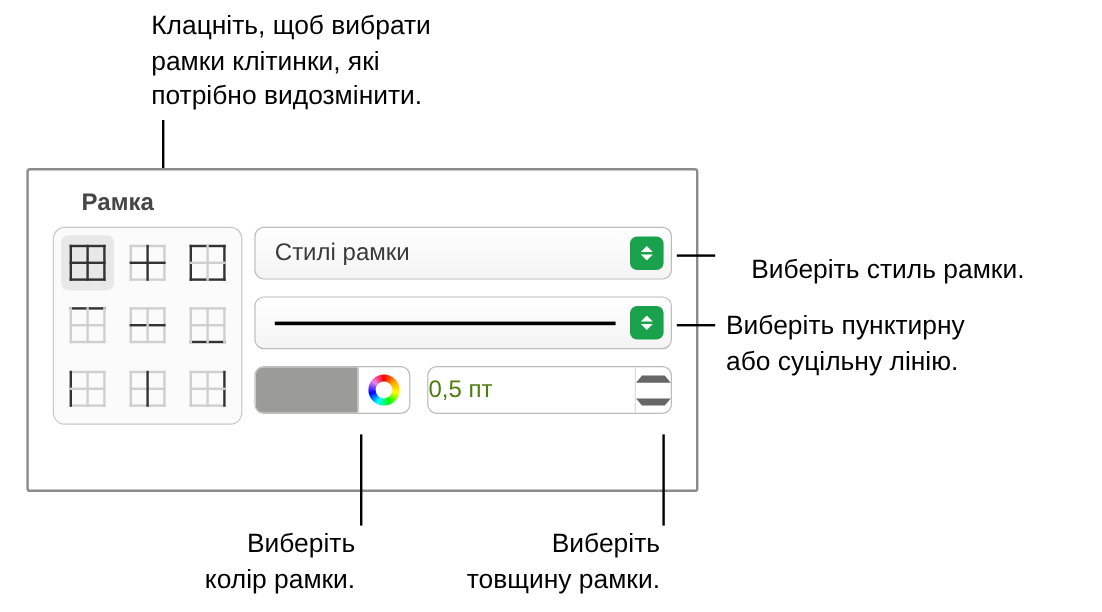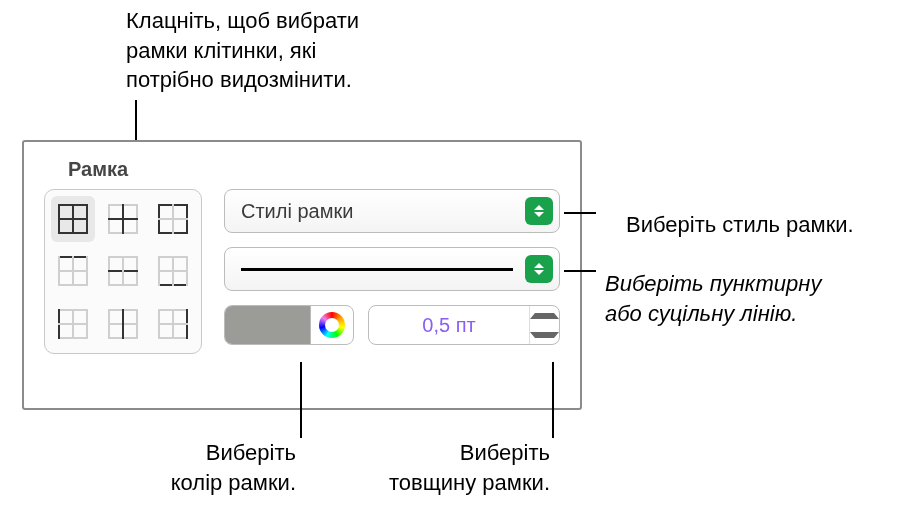--- a/index.html
+++ b/index.html
@@ -34,21 +34,21 @@
   }
   .panel-title {
     font-size: 20px;
     font-weight: 600;
     color: #464646;
     margin-bottom: 8px;
     margin-left: 24px;
   }
   .panel-body {
     display: flex;
-    gap: 22px;
+    gap: 10px;
   }
   .border-grid {
     width: 158px;
     height: 165px;
     border: 1px solid #c8c8c8;
     border-radius: 10px;
     background: #fbfbfb;
     display: grid;
     grid-template-columns: repeat(3, 1fr);
     grid-template-rows: repeat(3, 1fr);
@@ -129,21 +129,21 @@
   .wheel{
     width:26px;height:26px;border-radius:50%;
     background: conic-gradient(red,orange,yellow,lime,cyan,blue,violet,red);
     position:relative;
   }
   .wheel::after{content:"";position:absolute;inset:6px;border-radius:50%;background:#fff;}
   .stepper {
     flex:1;height:40px;border:1px solid #bcbcbc;border-radius:8px;
     display:flex;align-items:center;background:#fff;
   }
-  .stepper .val{flex:1;text-align:center;font-size:20px;color:#8b5cf6;}
+  .stepper .val{flex:1;font-size:20px;color:#4d7c0f;}
   .stepper .btns{width:30px;height:100%;border-left:1px solid #ddd;display:flex;flex-direction:column;}
   .stepper .btns div{flex:1;display:flex;align-items:center;justify-content:center;}
   .stepper .arr{width:0;height:0;border-left:5px solid transparent;border-right:5px solid transparent;}
   .stepper .arr.up{border-bottom:6px solid #666;}
   .stepper .arr.dn{border-top:6px solid #666;}
 </style>
 </head>
 <body>
 
 <div class="callout" style="left:126px; top:6px; white-space:pre-line;">Клацніть, щоб вибрати
@@ -287,21 +287,21 @@
         </div>
       </div>
     </div>
 
   </div>
 </div>
 
 <div class="callout" style="left:605px; top:210px;margin-left:21px;">Виберіть стиль рамки.</div>
 <div class="callout-line" style="left:564px; top:212px; width:32px; height:2px;"></div>
 
-<div class="callout" style="left:605px; top:269px; white-space:pre-line;font-style:italic;">Виберіть пунктирну
+<div class="callout" style="left:605px; top:256px; white-space:pre-line;">Виберіть пунктирну
 або суцільну лінію.</div>
 <div class="callout-line" style="left:564px; top:270px; width:32px; height:2px;"></div>
 
 <div class="callout" style="left:146px; top:438px; white-space:pre-line; text-align:right; width:150px;">Виберіть
 колір рамки.</div>
 <div class="callout-line" style="left:300px; top:362px; width:2px; height:76px;"></div>
 
 <div class="callout" style="left:370px; top:438px; white-space:pre-line; text-align:right; width:180px;">Виберіть
 товщину рамки.</div>
 <div class="callout-line" style="left:552px; top:362px; width:2px; height:76px;"></div>

